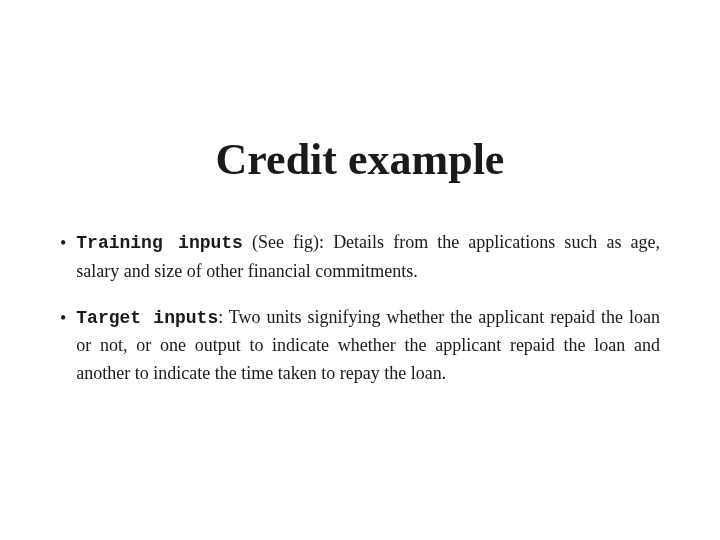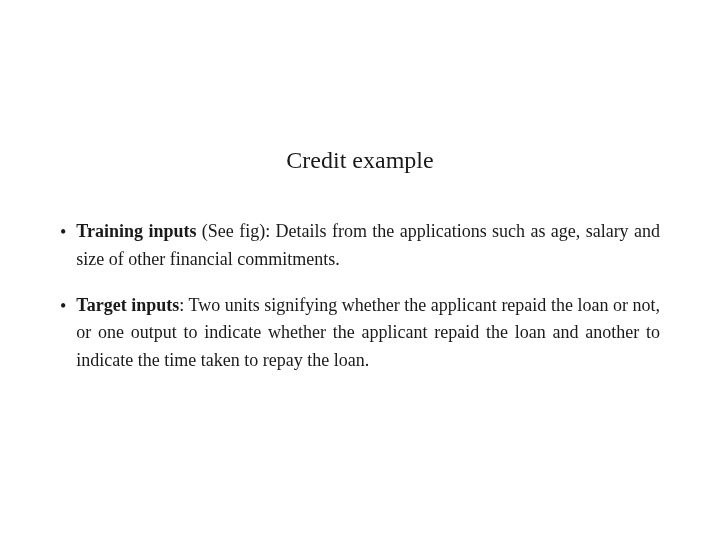--- a/index.html
+++ b/index.html
@@ -19,22 +19,22 @@
       justify-content: center;
       padding: 40px 60px;
     }
 
     .slide-container {
       width: 100%;
       max-width: 640px;
     }
 
     .title {
-      font-size: 24px;
-      font-weight: normal;
+      font-size: 44px;
+      font-weight: bold;
       text-align: center;
       margin-bottom: 44px;
       color: #1a1a1a;
       font-family: Georgia, 'Times New Roman', serif;
     }
 
     .content {
       font-size: 18px;
       line-height: 1.55;
       color: #1a1a1a;
@@ -52,20 +52,21 @@
       font-size: 18px;
       flex-shrink: 0;
     }
 
     .bullet-text {
       text-align: justify;
     }
 
     .bold {
       font-weight: bold;
+      font-family: Liberation Mono, monospace;
     }
   </style>
 </head>
 <body>
 
 <div class="slide-container">
   <h1 class="title">Credit example</h1>
 
   <div class="content">
 

